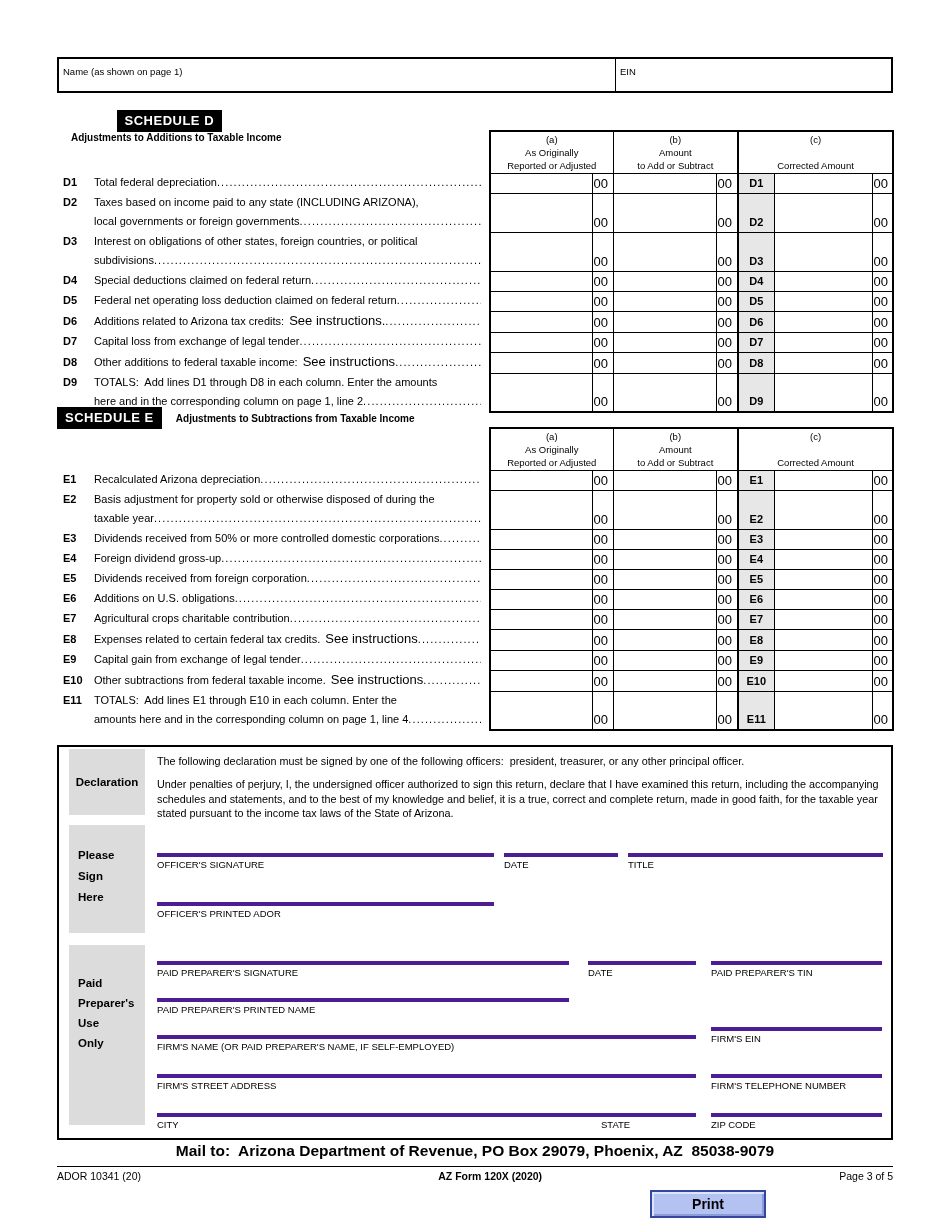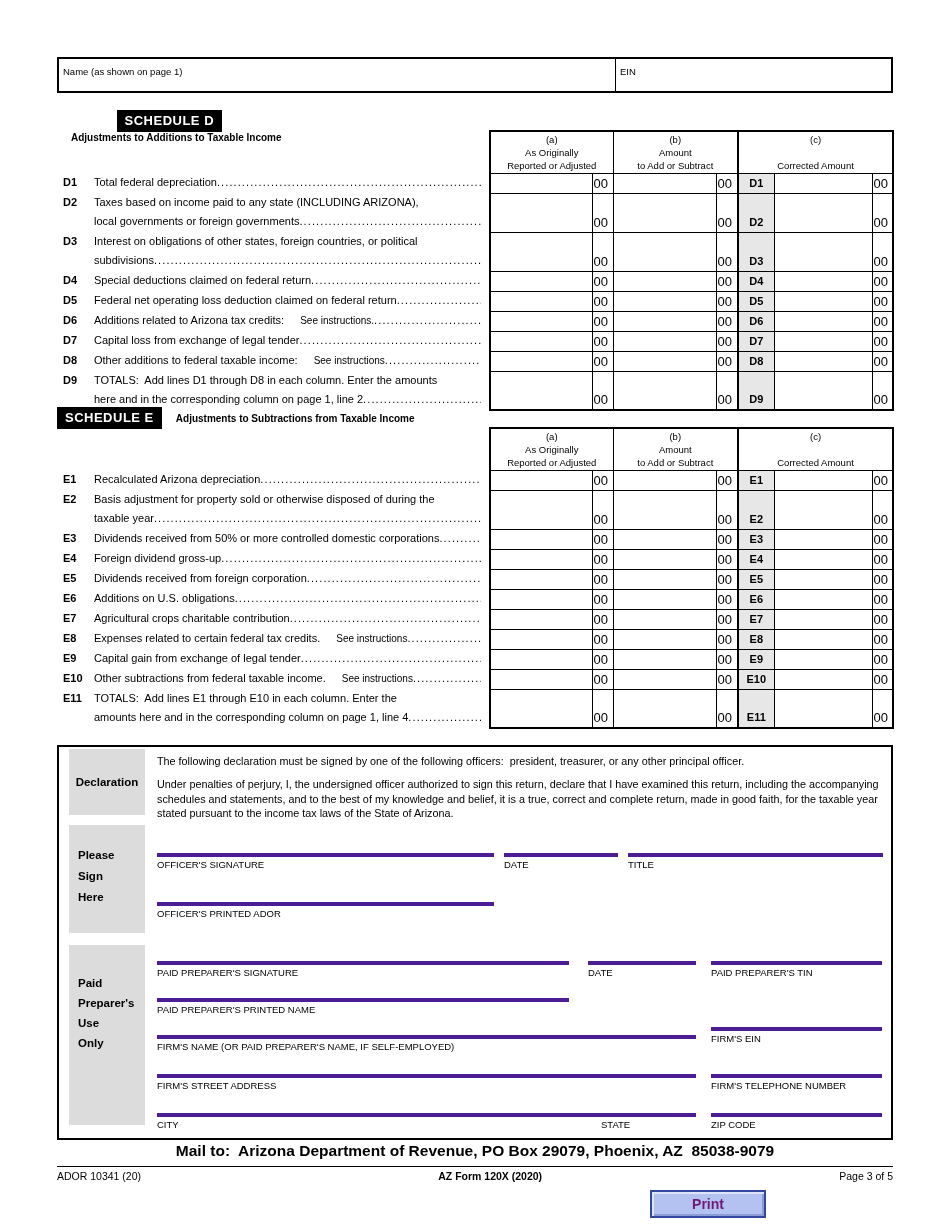--- a/index.html
+++ b/index.html
@@ -20,21 +20,21 @@
   .badge { background:#000; color:#fff; font-weight:bold; font-size:13px; padding:3px 8px 4px 8px; letter-spacing:.5px; }
   .sectitle { font-weight:bold; font-size:10px; margin-left:14px; }
 
   
   table.sched { position:absolute; left:57px; border-collapse:collapse; table-layout:fixed; width:836px; }
   table.sched td { vertical-align:bottom; }
   td.desc { border:none; padding:0 8px 1px 6px; }
   .dline { display:flex; align-items:baseline; line-height:19px; white-space:nowrap; }
   .rid { width:22px; flex-shrink:0; font-weight:bold; font-size:11px; margin-right:9px; }
   .txt { font-size:11px; flex-shrink:0; }
-  .note { font-size:10px; margin-left:16px; flex-shrink:0; }
+  .note { font-size:13px; margin-left:5px; flex-shrink:0; }
   .leader { flex:1 1 0; min-width:0; overflow:hidden; font-size:11px; }
   .leader::after { content:"..................................................................................................................................................."; letter-spacing:1.1px; }
 
   tr.hdr td.hcell { border:1px solid #000; border-top:2px solid #000; vertical-align:top;
     font-size:9.5px; line-height:13px; text-align:center; padding-top:1px; height:42px; }
   td.ha, td.hc { border-left:2px solid #000 !important; }
   tr.hdr td:last-child { border-right:2px solid #000; }
   .hsp { height:13px; }
 
   tbody.rows td { border:1px solid #000; }
@@ -65,21 +65,21 @@
 
   
   .mailto { position:absolute; left:57px; top:1142px; width:836px; text-align:center; font-weight:bold; font-size:15.5px; }
   .rule { position:absolute; left:57px; top:1166px; width:836px; border-top:1px solid #000; }
   .footer { position:absolute; left:57px; top:1170px; width:836px; display:flex; justify-content:space-between; font-size:10.5px; }
   .footer .fc { font-weight:bold; }
 
   .printbtn { position:absolute; left:650px; top:1190px; width:116px; height:28px;
     background:#b4c2f1; border:2px solid #3347a0;
     box-shadow: inset 2px 2px 0 #dde4fb, inset -2px -2px 0 #8b9cd9;
-    font-family:"Liberation Sans", sans-serif; font-weight:bold; font-size:14px; color:#701a75;
+    font-family:"Liberation Sans", sans-serif; font-weight:bold; font-size:14px; color:#000000;
     display:flex; align-items:center; justify-content:center; cursor:pointer; }
 </style>
 </head>
 <body>
 
 <div class="page">
 
   <div class="idbox">
     <div class="name-area">
       <span class="boxlabel">Name (as shown on page 1)</span>

